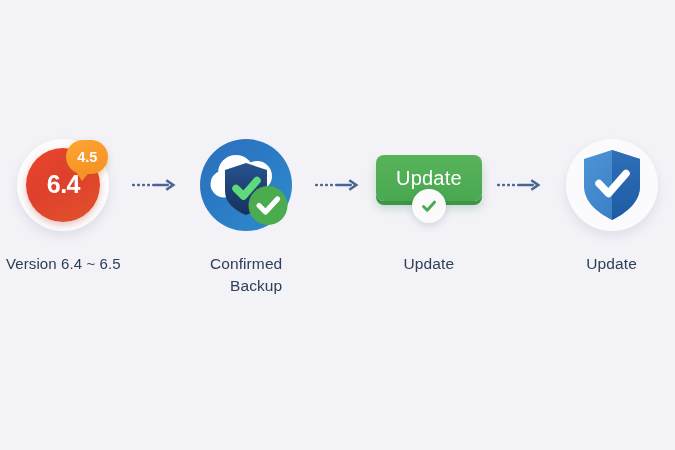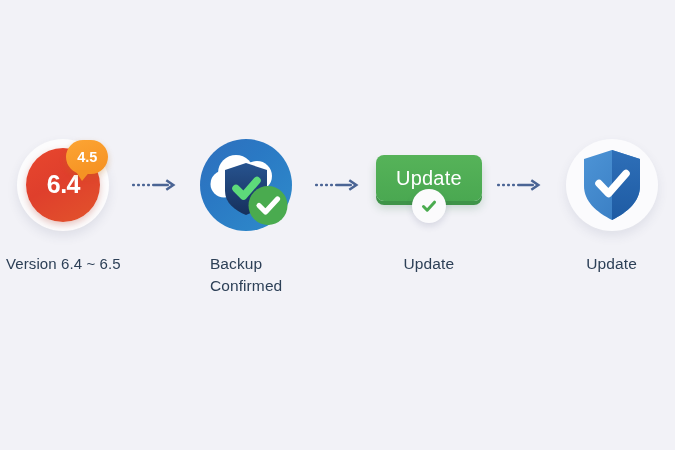--- a/index.html
+++ b/index.html
@@ -37,21 +37,21 @@
     position: relative;
     width: 120px;
     height: 105px;
     display: flex;
     align-items: center;
     justify-content: center;
   }
 
   .caption {
     margin-top: 16px;
-    text-align: left;
+    text-align: right;
     color: #2d4057;
     font-size: 15.5px;
     line-height: 1.42;
     letter-spacing: 0.1px;
     white-space: nowrap;
   }
   .caption.wide { font-size: 15px; }
 
   
   .connector {
@@ -266,22 +266,22 @@
         </g>
       </svg>
 
       <svg class="svg-abs" width="120" height="105" viewBox="0 0 120 105" style="pointer-events:none">
         <circle cx="82" cy="73" r="20.5" fill="#ffffff" opacity="0.0"></circle>
         <circle cx="82" cy="73" r="19.5" fill="#4aab4f"></circle>
         <path d="M73 73 L79.5 79.5 L91.5 66.5" stroke="#ffffff" stroke-width="5.2" fill="none" stroke-linecap="round" stroke-linejoin="round"></path>
       </svg>
     </div>
     <div class="caption">
+      <div>Confirmed</div>
       <div>Backup</div>
-      <div>Confirmed</div>
     </div>
   </div>
 
   <div class="connector">
     <svg width="46" height="16" viewBox="0 0 46 16">
       <g fill="#4a6494">
         <rect x="0" y="6.7" width="3" height="2.6" rx="1"></rect>
         <rect x="5" y="6.7" width="3" height="2.6" rx="1"></rect>
         <rect x="10" y="6.7" width="3" height="2.6" rx="1"></rect>
         <rect x="15" y="6.7" width="3" height="2.6" rx="1"></rect>

